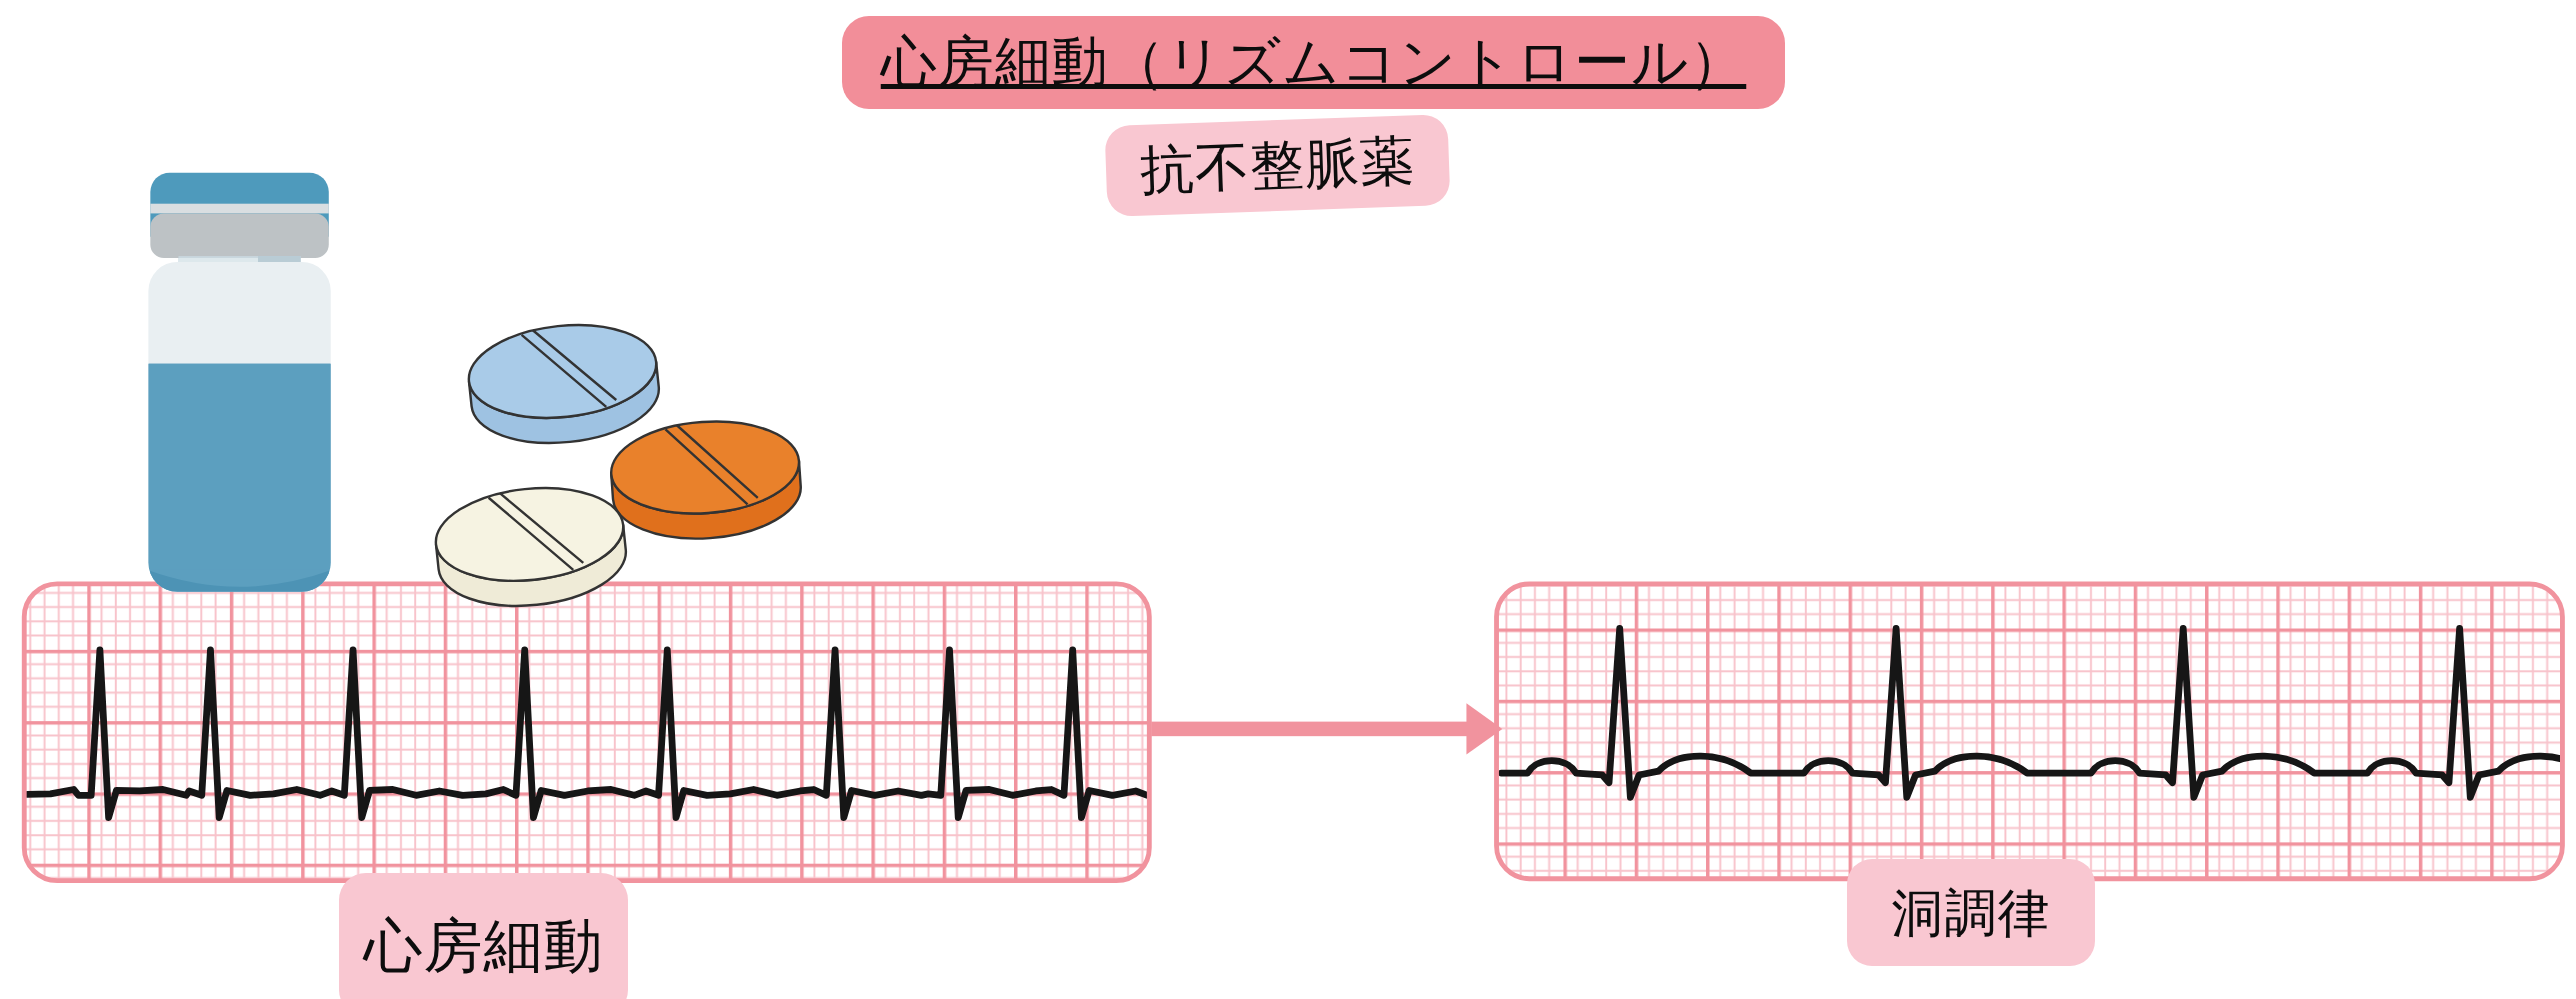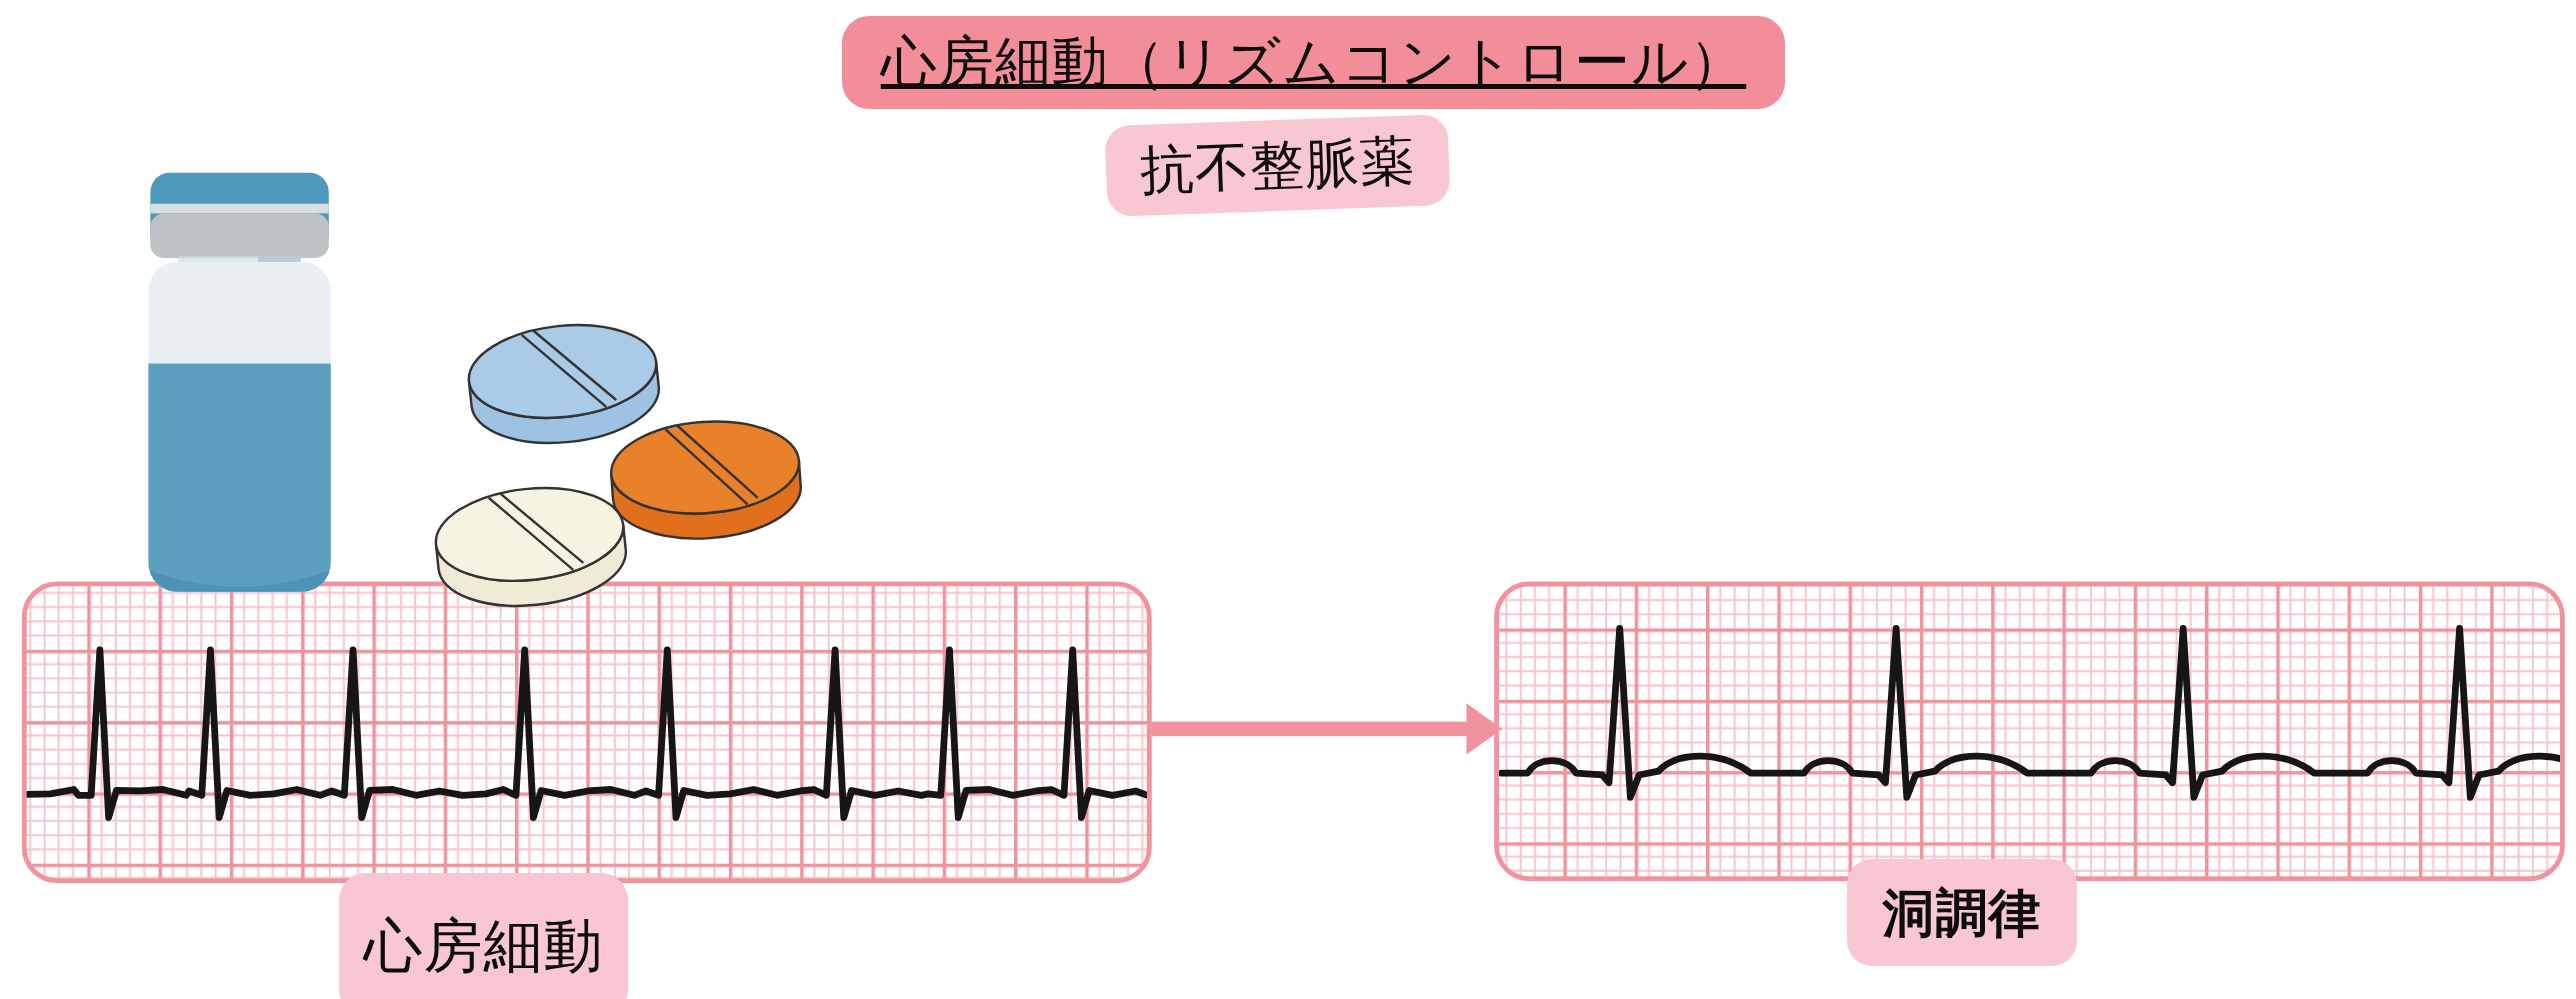--- a/index.html
+++ b/index.html
@@ -31,24 +31,24 @@
     font-size:54px;font-weight:500;
     transform:rotate(-2deg);
   }
   .badge.af-label{
     left:339px;top:873px;width:289px;height:144px;
     background:var(--badge-light-pink,#F9C7D1);
     border-radius:27px;
     font-size:59px;font-weight:500;
   }
   .badge.sinus-label{
-    left:1847px;top:859px;width:230px;height:107px;
+    left:1847px;top:859px;width:248px;height:107px;
     background:var(--badge-light-pink,#F9C7D1);
     border-radius:25px;
-    font-size:52px;font-weight:700;
+    font-size:52px;font-weight:400;
   }
   svg.scene{position:absolute;left:0;top:0;}
 </style>
 </head>
 <body>
 
 <div class="canvas">
 
   <svg class="scene" width="2576" height="1000" viewBox="0 0 2656 1031">
     <defs>

